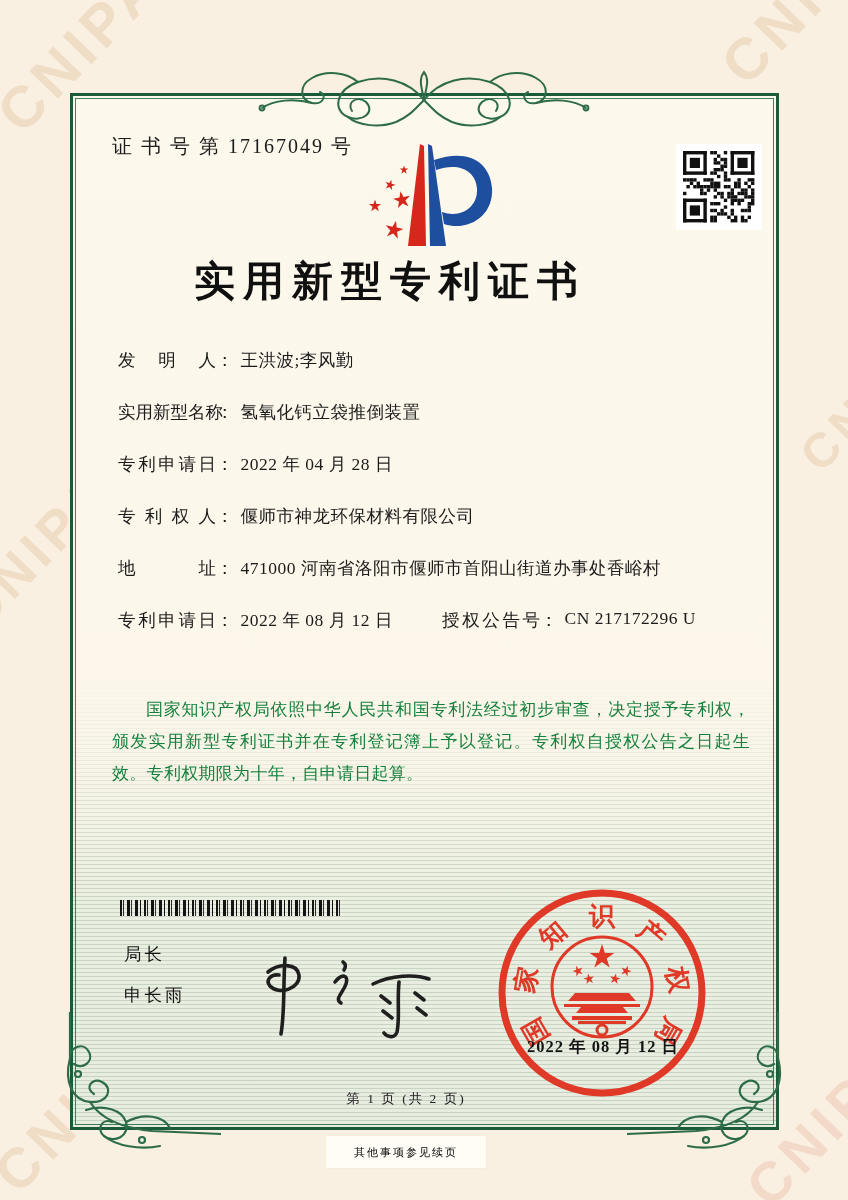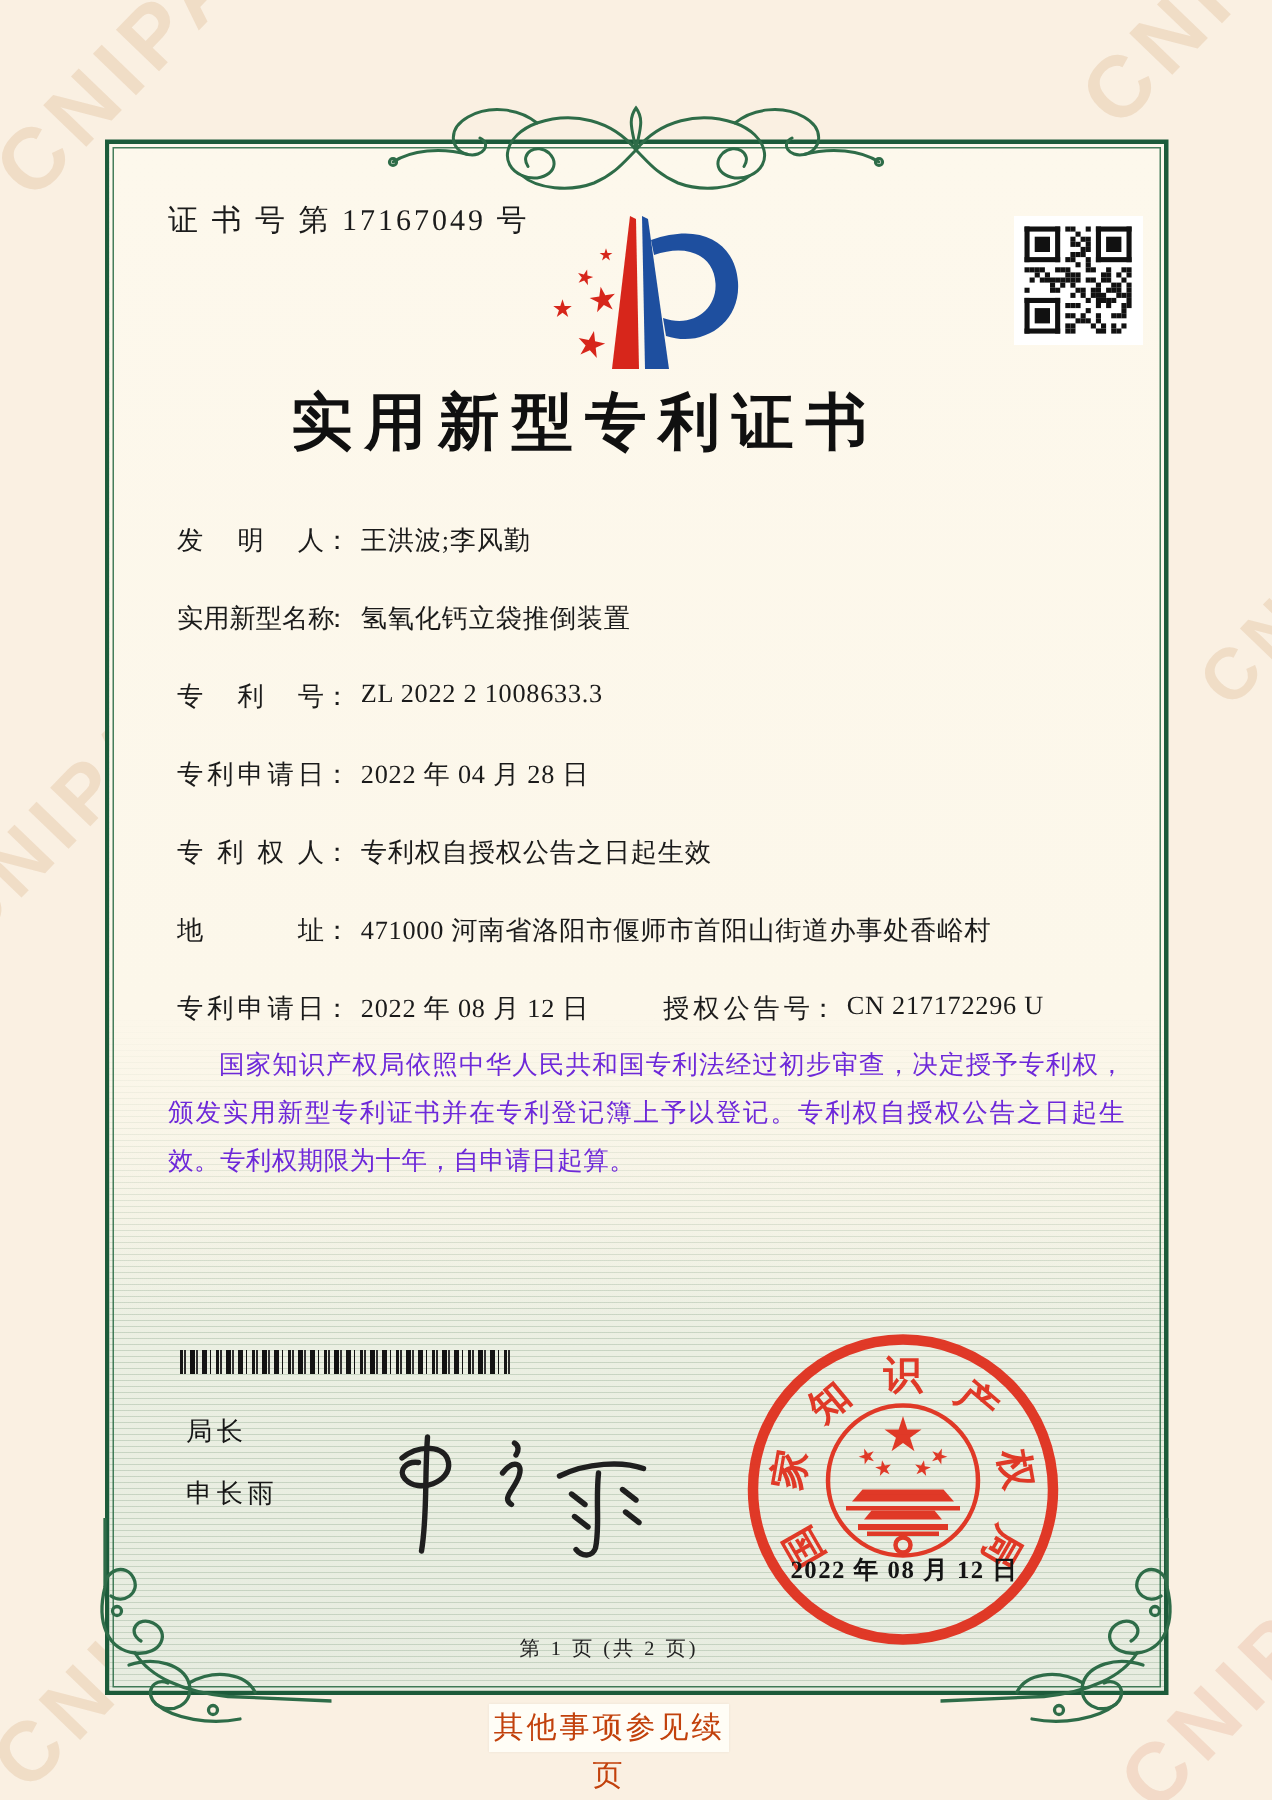--- a/index.html
+++ b/index.html
@@ -42,21 +42,21 @@
   
   .fields{position:absolute;left:118px;top:348px;width:580px;z-index:4;font-size:17.5px;color:#1b1b1b;}
   .frow{position:relative;height:24px;margin-bottom:28px;white-space:nowrap;}
   .flabel{display:inline-block;width:98px;text-align:justify;text-align-last:justify;vertical-align:top;}
   .fcolon{display:inline-block;vertical-align:top;}
   .fvalue{display:inline-block;margin-left:7px;vertical-align:top;letter-spacing:0.5px;}
   .pair2{position:absolute;left:324px;top:0;}
 
   
   .body-text{position:absolute;left:112px;top:694px;width:638px;z-index:4;font-size:17px;line-height:32px;
-             color:#6d28d9;text-align:justify;letter-spacing:0.3px;}
+             color:#15803d;text-align:justify;letter-spacing:0.3px;}
   .body-text p{margin:0;text-indent:2em;}
 
   
   .barcode{position:absolute;left:120px;top:900px;width:222px;height:16px;z-index:4;
     background:repeating-linear-gradient(90deg,
       #151515 0 2px, transparent 2px 3px,
       #2a2a2a 3px 4px, transparent 4px 7px,
       #111 7px 10px, transparent 10px 11px,
       #333 11px 12px, transparent 12px 15px,
       #151515 15px 18px, transparent 18px 20px,
@@ -67,21 +67,21 @@
   .signer div{margin-bottom:17px;}
   .signature{position:absolute;left:255px;top:948px;z-index:5;}
   .seal{position:absolute;left:492px;top:883px;z-index:5;opacity:0.95;}
   .seal-date{position:absolute;left:518px;top:1036px;width:170px;text-align:center;z-index:6;
              font-size:16.5px;font-weight:bold;color:#141414;letter-spacing:1px;white-space:nowrap;}
 
   
   .page-num{position:absolute;left:0;top:1090px;width:812px;text-align:center;z-index:4;font-size:13.5px;
             letter-spacing:2px;color:#222;}
   .note-box{position:absolute;left:326px;top:1136px;width:160px;height:32px;line-height:32px;background:#fffdf6;
-            text-align:center;z-index:4;font-size:20px;letter-spacing:2px;color:#c2410c;box-shadow:0 0 2px rgba(0,0,0,0.06);}
+            text-align:center;z-index:4;font-size:11px;letter-spacing:2px;color:#000000;box-shadow:0 0 2px rgba(0,0,0,0.06);}
 </style>
 </head>
 <body>
 
 <div class="page">
 
   <div class="wm wm-a">CNIPA</div>
   <div class="wm wm-b">CNIPA</div>
   <div class="wm wm-c">CNIPA</div>
   <div class="wm wm-d">CNIPA</div>
@@ -294,27 +294,24 @@
   <div class="title">实用新型专利证书</div>
 
   <div class="fields">
     <div class="frow">
       <span class="flabel">发明人</span><span class="fcolon">：</span><span class="fvalue">王洪波;李风勤</span>
     </div>
     <div class="frow">
       <span class="flabel">实用新型名称</span><span class="fcolon">：</span><span class="fvalue">氢氧化钙立袋推倒装置</span>
     </div>
     <div class="frow">
-      <span class="flabel">专利号</span><span class="fcolon">：</span><span class="fvalue">ZL 2022 2 1008633.3</span>
-    </div>
-    <div class="frow">
       <span class="flabel">专利申请日</span><span class="fcolon">：</span><span class="fvalue">2022 年 04 月 28 日</span>
     </div>
     <div class="frow">
-      <span class="flabel">专利权人</span><span class="fcolon">：</span><span class="fvalue">专利权自授权公告之日起生效</span>
+      <span class="flabel">专利权人</span><span class="fcolon">：</span><span class="fvalue">偃师市神龙环保材料有限公司</span>
     </div>
     <div class="frow">
       <span class="flabel">地址</span><span class="fcolon">：</span><span class="fvalue">471000 河南省洛阳市偃师市首阳山街道办事处香峪村</span>
     </div>
     <div class="frow">
       <span class="flabel">专利申请日</span><span class="fcolon">：</span><span class="fvalue">2022 年 08 月 12 日</span>
       <span class="pair2">
         <span class="flabel">授权公告号</span><span class="fcolon">：</span><span class="fvalue">CN 217172296 U</span>
       </span>
     </div>

